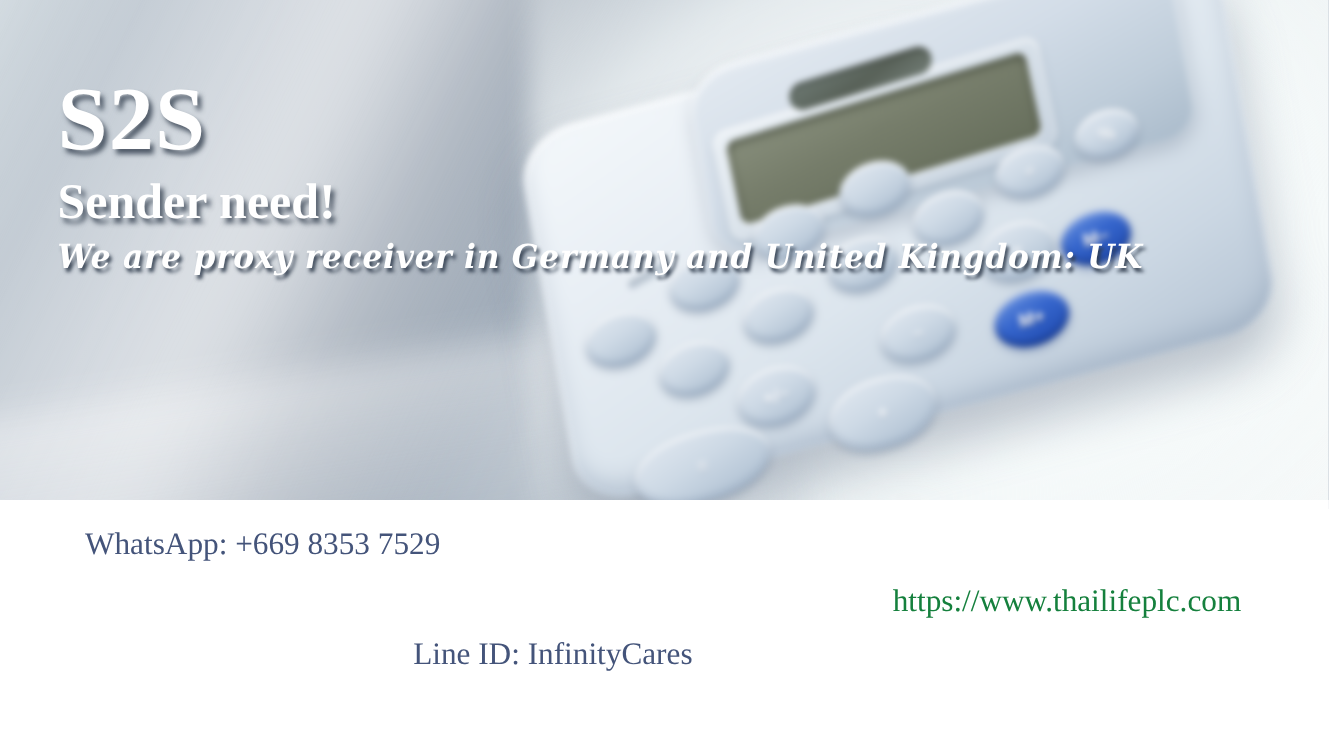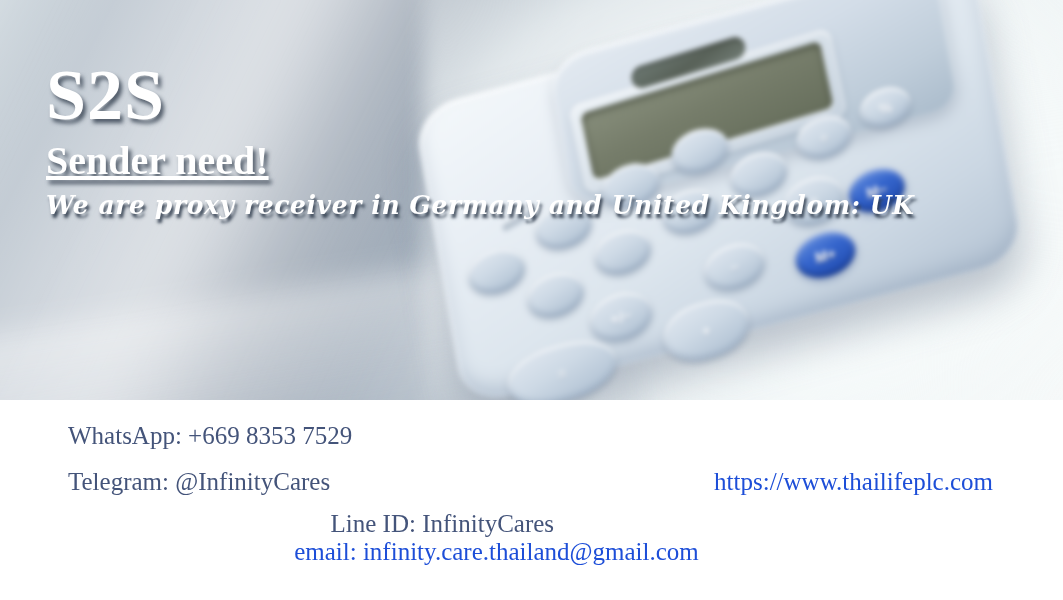--- a/index.html
+++ b/index.html
@@ -149,21 +149,20 @@
     color:#ffffff;
     letter-spacing:1px;
     text-shadow:3px 4px 4px rgba(56,68,84,.85), 1px 1px 0 rgba(255,255,255,.5);
   }
   .title-sub{
     margin-top:10px;
     font-family:"Liberation Serif", serif;
     font-size:40px;font-weight:bold;line-height:1;
     color:#ffffff;
     text-shadow:3px 4px 4px rgba(56,68,84,.85);
-    text-decoration:underline;
   }
   .title-tagline{
     margin-top:12px;
     font-family:"DejaVu Serif", serif;
     font-style:italic;
     font-size:25px;font-weight:bold;line-height:1.05;
     color:#ffffff;
     letter-spacing:.6px;
     white-space:nowrap;
     text-shadow:2px 3px 3px rgba(48,60,76,.9);
@@ -184,21 +183,21 @@
     padding-left:68px;
     width:470px;
     font-size:25px;color:#44547a;
     font-family:"Liberation Serif", serif;
     white-space:nowrap;
   }
   .fcol-right{
     flex:1;
     text-align:right;
     padding-right:70px;
-    font-size:25px;color:#1d4ed8;
+    font-size:25px;color:#15803d;
     font-family:"Liberation Serif", serif;
     white-space:nowrap;
   }
   .r1{top:22px;}
   .r2{top:68px;}
   .r3{top:110px;flex-direction:column;}
 </style>
 </head>
 <body>
 
@@ -249,23 +248,21 @@
   </div>
 
   <div class="footer">
 
     <div class="frow r1">
       <div class="fcol-left">WhatsApp: +669 8353 7529</div>
       <div class="fcol-right"></div>
     </div>
 
     <div class="frow r2">
-      <div class="fcol-left">Telegram: @InfinityCares</div>
       <div class="fcol-right">https://www.thailifeplc.com</div>
     </div>
 
     <div class="frow r3">
       <div class="fcol-left">Line ID: InfinityCares</div>
-      <div class="fcol-right">email: infinity.care.thailand@gmail.com</div>
     </div>
 
   </div>
 </div>
 
 </body></html>

